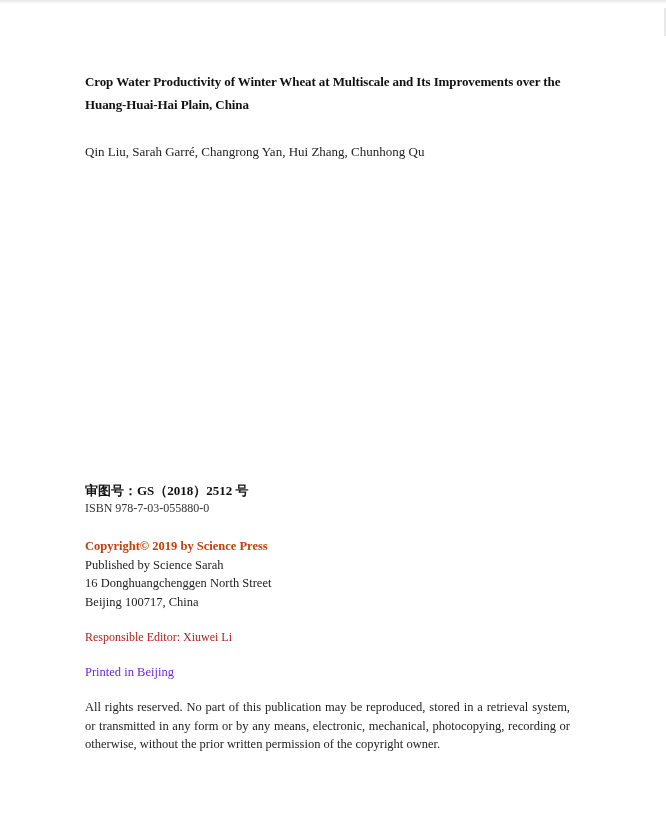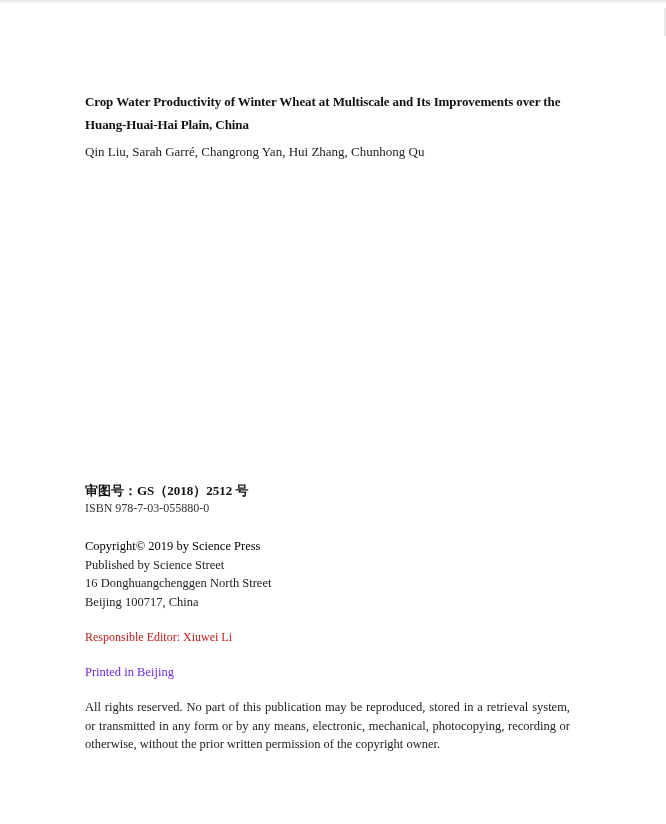--- a/index.html
+++ b/index.html
@@ -36,21 +36,20 @@
     .title {
       position: absolute;
       left: 0;
       top: 70px;
       width: 490px;
       font-weight: bold;
       font-size: 13px;
       line-height: 23px;
       color: #111;
       letter-spacing: -0.1px;
-      margin-top: 20px;
     }
     .authors {
       position: absolute;
       left: 0;
       top: 143px;
       font-size: 13px;
       line-height: 18px;
       color: #222;
       text-align: center;
     }
@@ -73,22 +72,22 @@
     }
     .copyright-block {
       position: absolute;
       left: 0;
       top: 537px;
       font-size: 12.5px;
       line-height: 18.5px;
       color: #222;
     }
     .copyright-block .bold {
-      font-weight: normal;
-      color: #000000;
+      font-weight: bold;
+      color: #c2410c;
     }
     .editor {
       position: absolute;
       left: 0;
       top: 628px;
       font-size: 12px;
       line-height: 18px;
       color: #b91c1c;
     }
     .printed {
@@ -125,21 +124,21 @@
     <span class="line">Huang-Huai-Hai Plain, China</span>
   </div>
 
   <div class="authors">Qin Liu, Sarah Garré, Changrong Yan, Hui Zhang, Chunhong Qu</div>
 
   <div class="cip">审图号：GS（2018）2512 号</div>
   <div class="isbn">ISBN 978-7-03-055880-0</div>
 
   <div class="copyright-block">
     <span class="line bold">Copyright© 2019 by Science Press</span>
-    <span class="line">Published by Science Street</span>
+    <span class="line">Published by Science Sarah</span>
     <span class="line">16 Donghuangchenggen North Street</span>
     <span class="line">Beijing 100717, China</span>
   </div>
 
   <div class="editor">Responsible Editor: Xiuwei Li</div>
 
   <div class="printed">Printed in Beijing</div>
 
   <div class="rights">All rights reserved. No part of this publication may be reproduced, stored in a retrieval system, or transmitted in any form or by any means, electronic, mechanical, photocopying, recording or otherwise, without the prior written permission of the copyright owner.</div>
 

